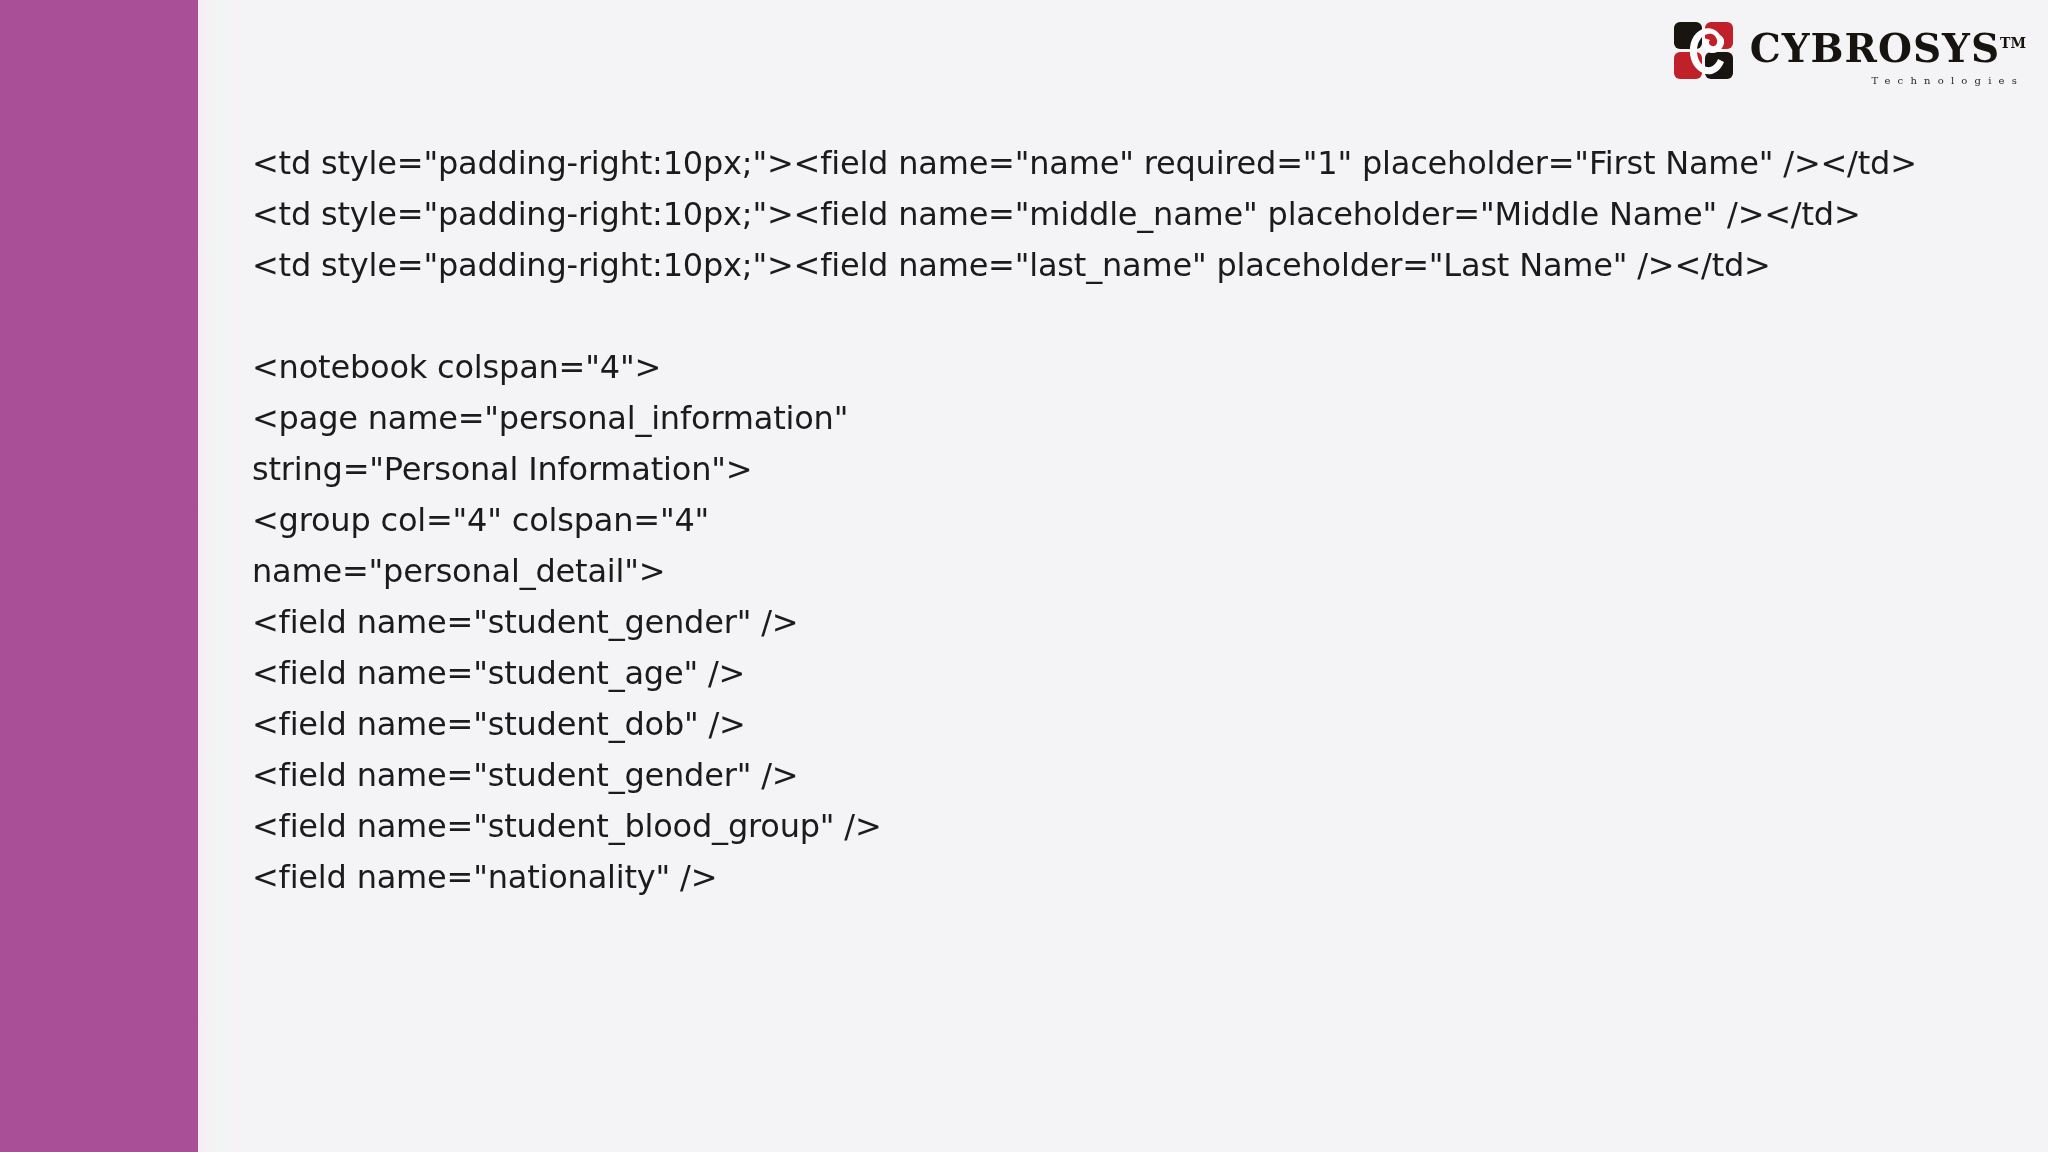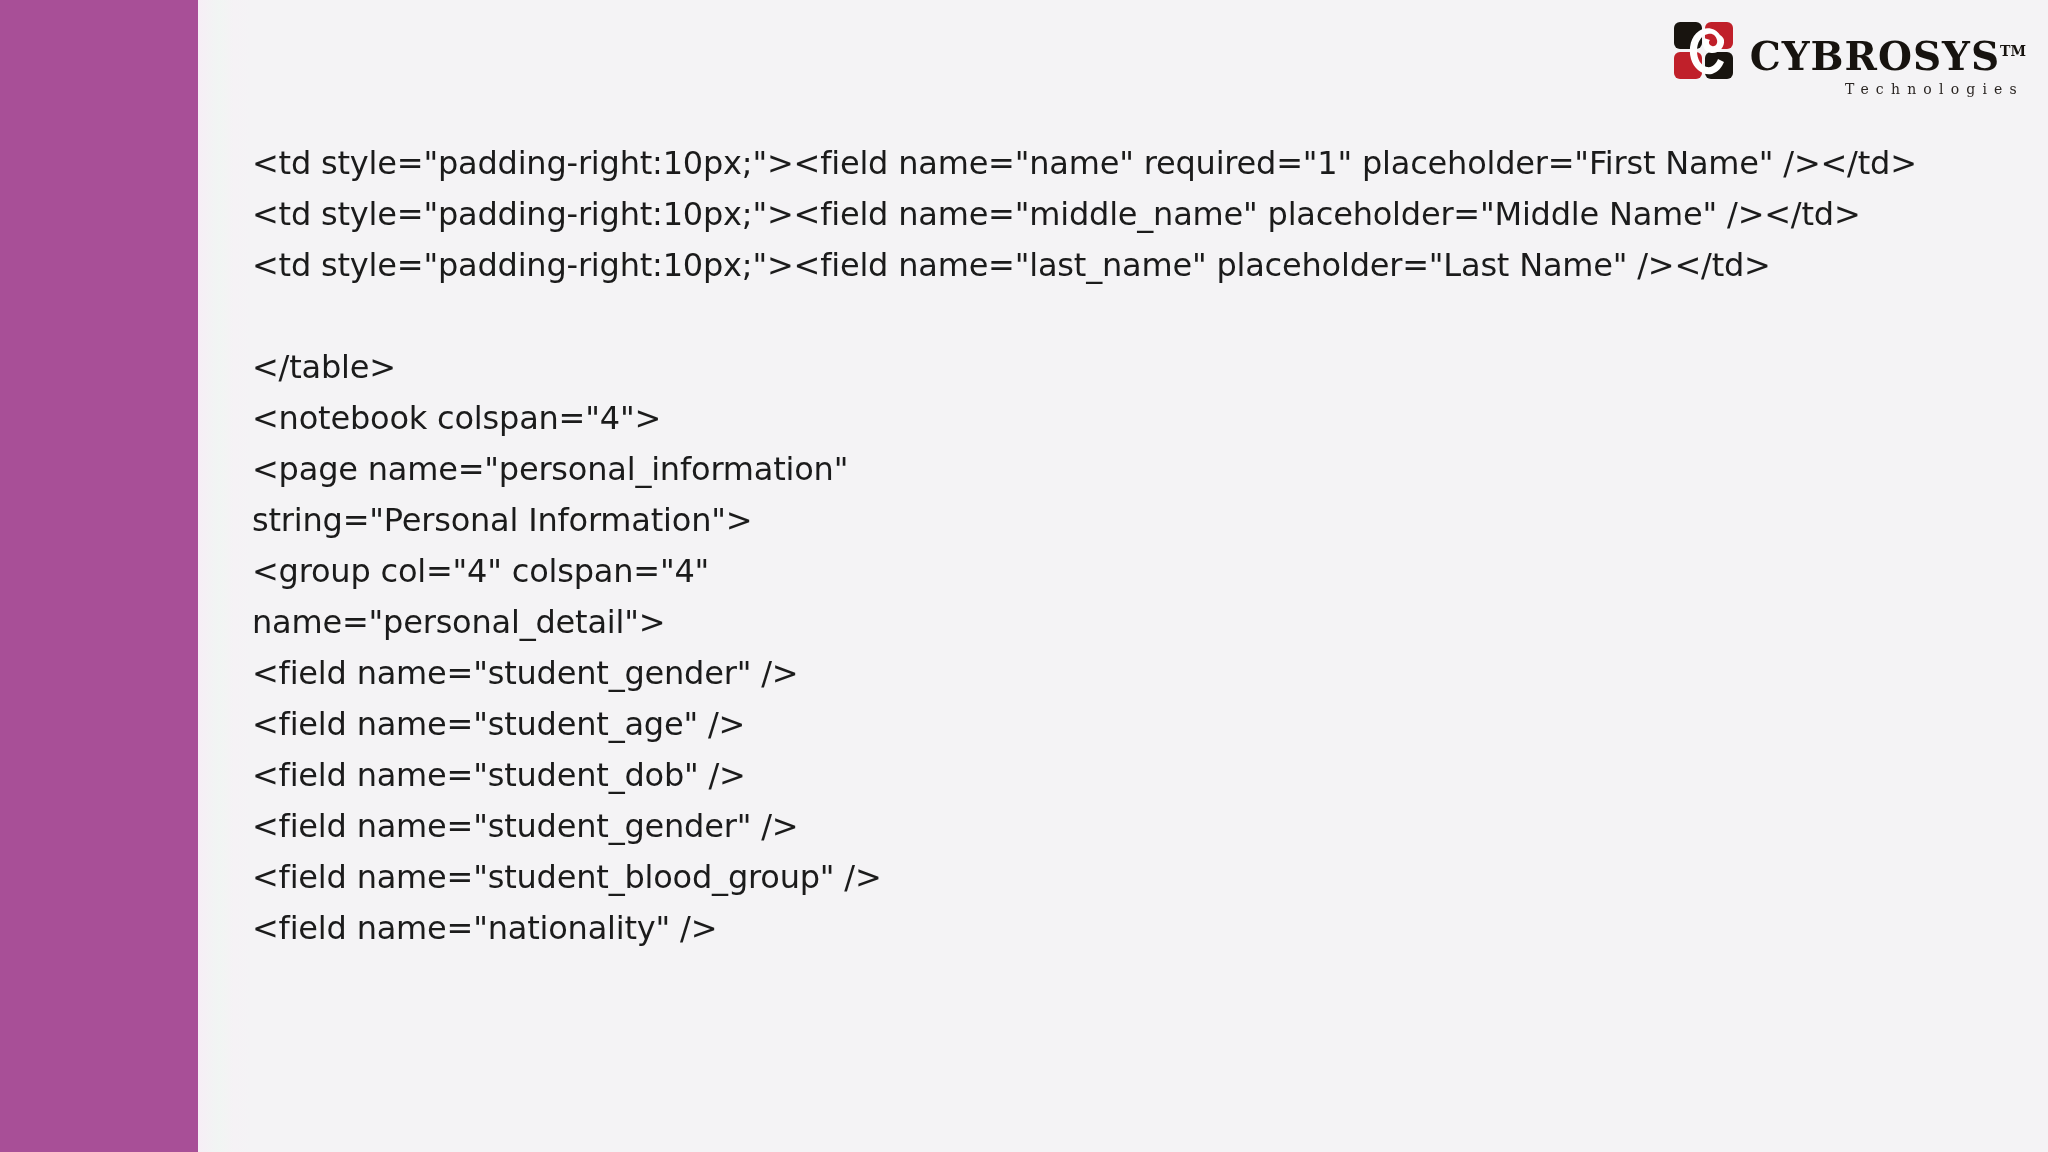--- a/index.html
+++ b/index.html
@@ -90,32 +90,31 @@
   }
   .logo-word {
     font-family: "DejaVu Serif", serif;
     font-weight: 700;
     font-size: 39px;
     line-height: 40px;
     letter-spacing: 1px;
     color: #17130f;
     position: relative;
     white-space: nowrap;
-    margin-top: 8px;
   }
   .logo-tm {
     font-family: "DejaVu Serif", serif;
     font-size: 14px;
     font-weight: 700;
     vertical-align: super;
     letter-spacing: 0;
   }
   .logo-sub {
     font-family: "DejaVu Serif", serif;
-    font-size: 14px;
+    font-size: 10px;
     line-height: 20px;
     letter-spacing: 7.2px;
     color: #2a2522;
     white-space: nowrap;
     margin-top: 3px;
     margin-right: 2px;
   }
 
   
   .code-block {
@@ -162,21 +161,20 @@
       <div class="logo-sub">Technologies</div>
     </div>
   </div>
 
   <div class="code-block">
 
   <div class="code-line">&lt;td style="padding-right:10px;"&gt;&lt;field name="name" required="1" placeholder="First Name" /&gt;&lt;/td&gt;</div>
       <div class="code-line">&lt;td style="padding-right:10px;"&gt;&lt;field name="middle_name" placeholder="Middle Name" /&gt;&lt;/td&gt;</div>
       <div class="code-line">&lt;td style="padding-right:10px;"&gt;&lt;field name="last_name" placeholder="Last Name" /&gt;&lt;/td&gt;</div>
       <div class="code-line blank"></div>
-      <div class="code-line">&lt;/table&gt;</div>
       <div class="code-line">&lt;notebook colspan="4"&gt;</div>
       <div class="code-line">&lt;page name="personal_information"</div>
       <div class="code-line">string="Personal Information"&gt;</div>
       <div class="code-line">&lt;group col="4" colspan="4"</div>
       <div class="code-line">name="personal_detail"&gt;</div>
       <div class="code-line">&lt;field name="student_gender" /&gt;</div>
       <div class="code-line">&lt;field name="student_age" /&gt;</div>
       <div class="code-line">&lt;field name="student_dob" /&gt;</div>
       <div class="code-line">&lt;field name="student_gender" /&gt;</div>
       <div class="code-line">&lt;field name="student_blood_group" /&gt;</div>

